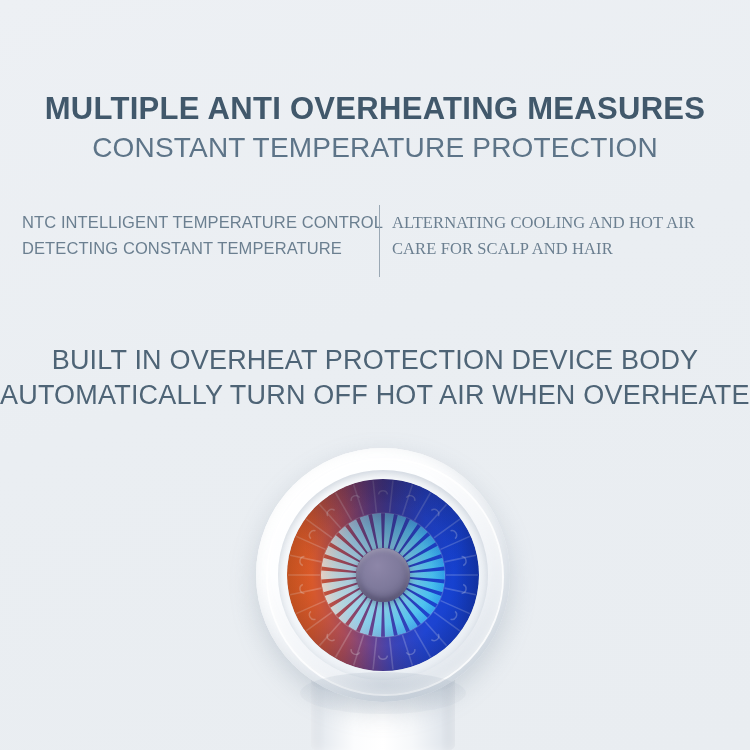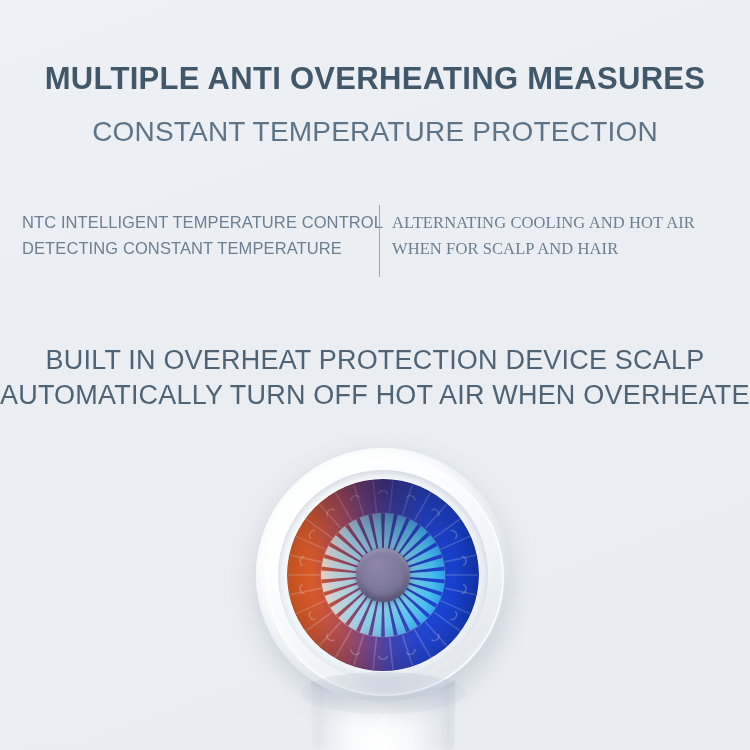--- a/index.html
+++ b/index.html
@@ -17,35 +17,35 @@
 
   .poster {
     position: absolute;
     inset: 0;
     background: linear-gradient(160deg, #edf0f4 0%, #eaeef2 45%, #e9edf1 100%);
   }
 
   
   .headline-block {
     position: absolute;
-    top: 62px;
+    top: 92px;
     left: 0;
     width: 750px;
     text-align: center;
   }
   .headline-main {
     font-size: 31px;
     font-weight: bold;
     letter-spacing: 0.3px;
     color: #41586b;
     line-height: 1.1;
     white-space: nowrap;
   }
   .headline-sub {
-    margin-top: 21px;
+    margin-top: 7px;
     font-size: 28px;
     font-weight: normal;
     letter-spacing: 0.2px;
     color: #5d7488;
     line-height: 1.1;
     white-space: nowrap;
   }
 
   
   .features {
@@ -247,26 +247,26 @@
   <div class="features">
     <div class="feature-col feature-col-left">
       <span class="feature-line">NTC INTELLIGENT TEMPERATURE CONTROL</span>
       <span class="feature-line">DETECTING CONSTANT TEMPERATURE</span>
     </div>
 
     <div class="feature-divider"></div>
 
     <div class="feature-col feature-col-right">
       <span class="feature-line">ALTERNATING COOLING AND HOT AIR</span>
-      <span class="feature-line">WHEN FOR SCALP AND HAIR</span>
+      <span class="feature-line">CARE FOR SCALP AND HAIR</span>
     </div>
   </div>
 
   <div class="subhead-block">
-    <span class="subhead-line">BUILT IN OVERHEAT PROTECTION DEVICE SCALP</span>
+    <span class="subhead-line">BUILT IN OVERHEAT PROTECTION DEVICE BODY</span>
     <span class="subhead-line">AUTOMATICALLY TURN OFF HOT AIR WHEN OVERHEATED</span>
   </div>
 
   <div class="product">
 
     <div class="handle"></div>
     <div class="handle-shade"></div>
 
     <div class="head-outer"></div>
     <div class="head-ring-gloss"></div>

